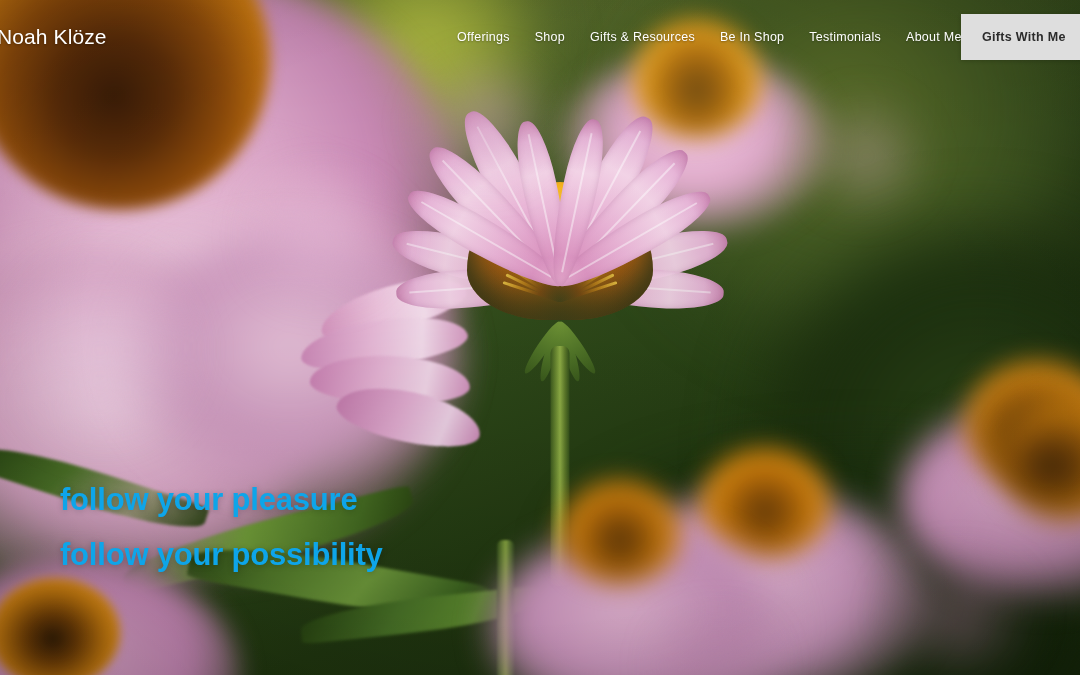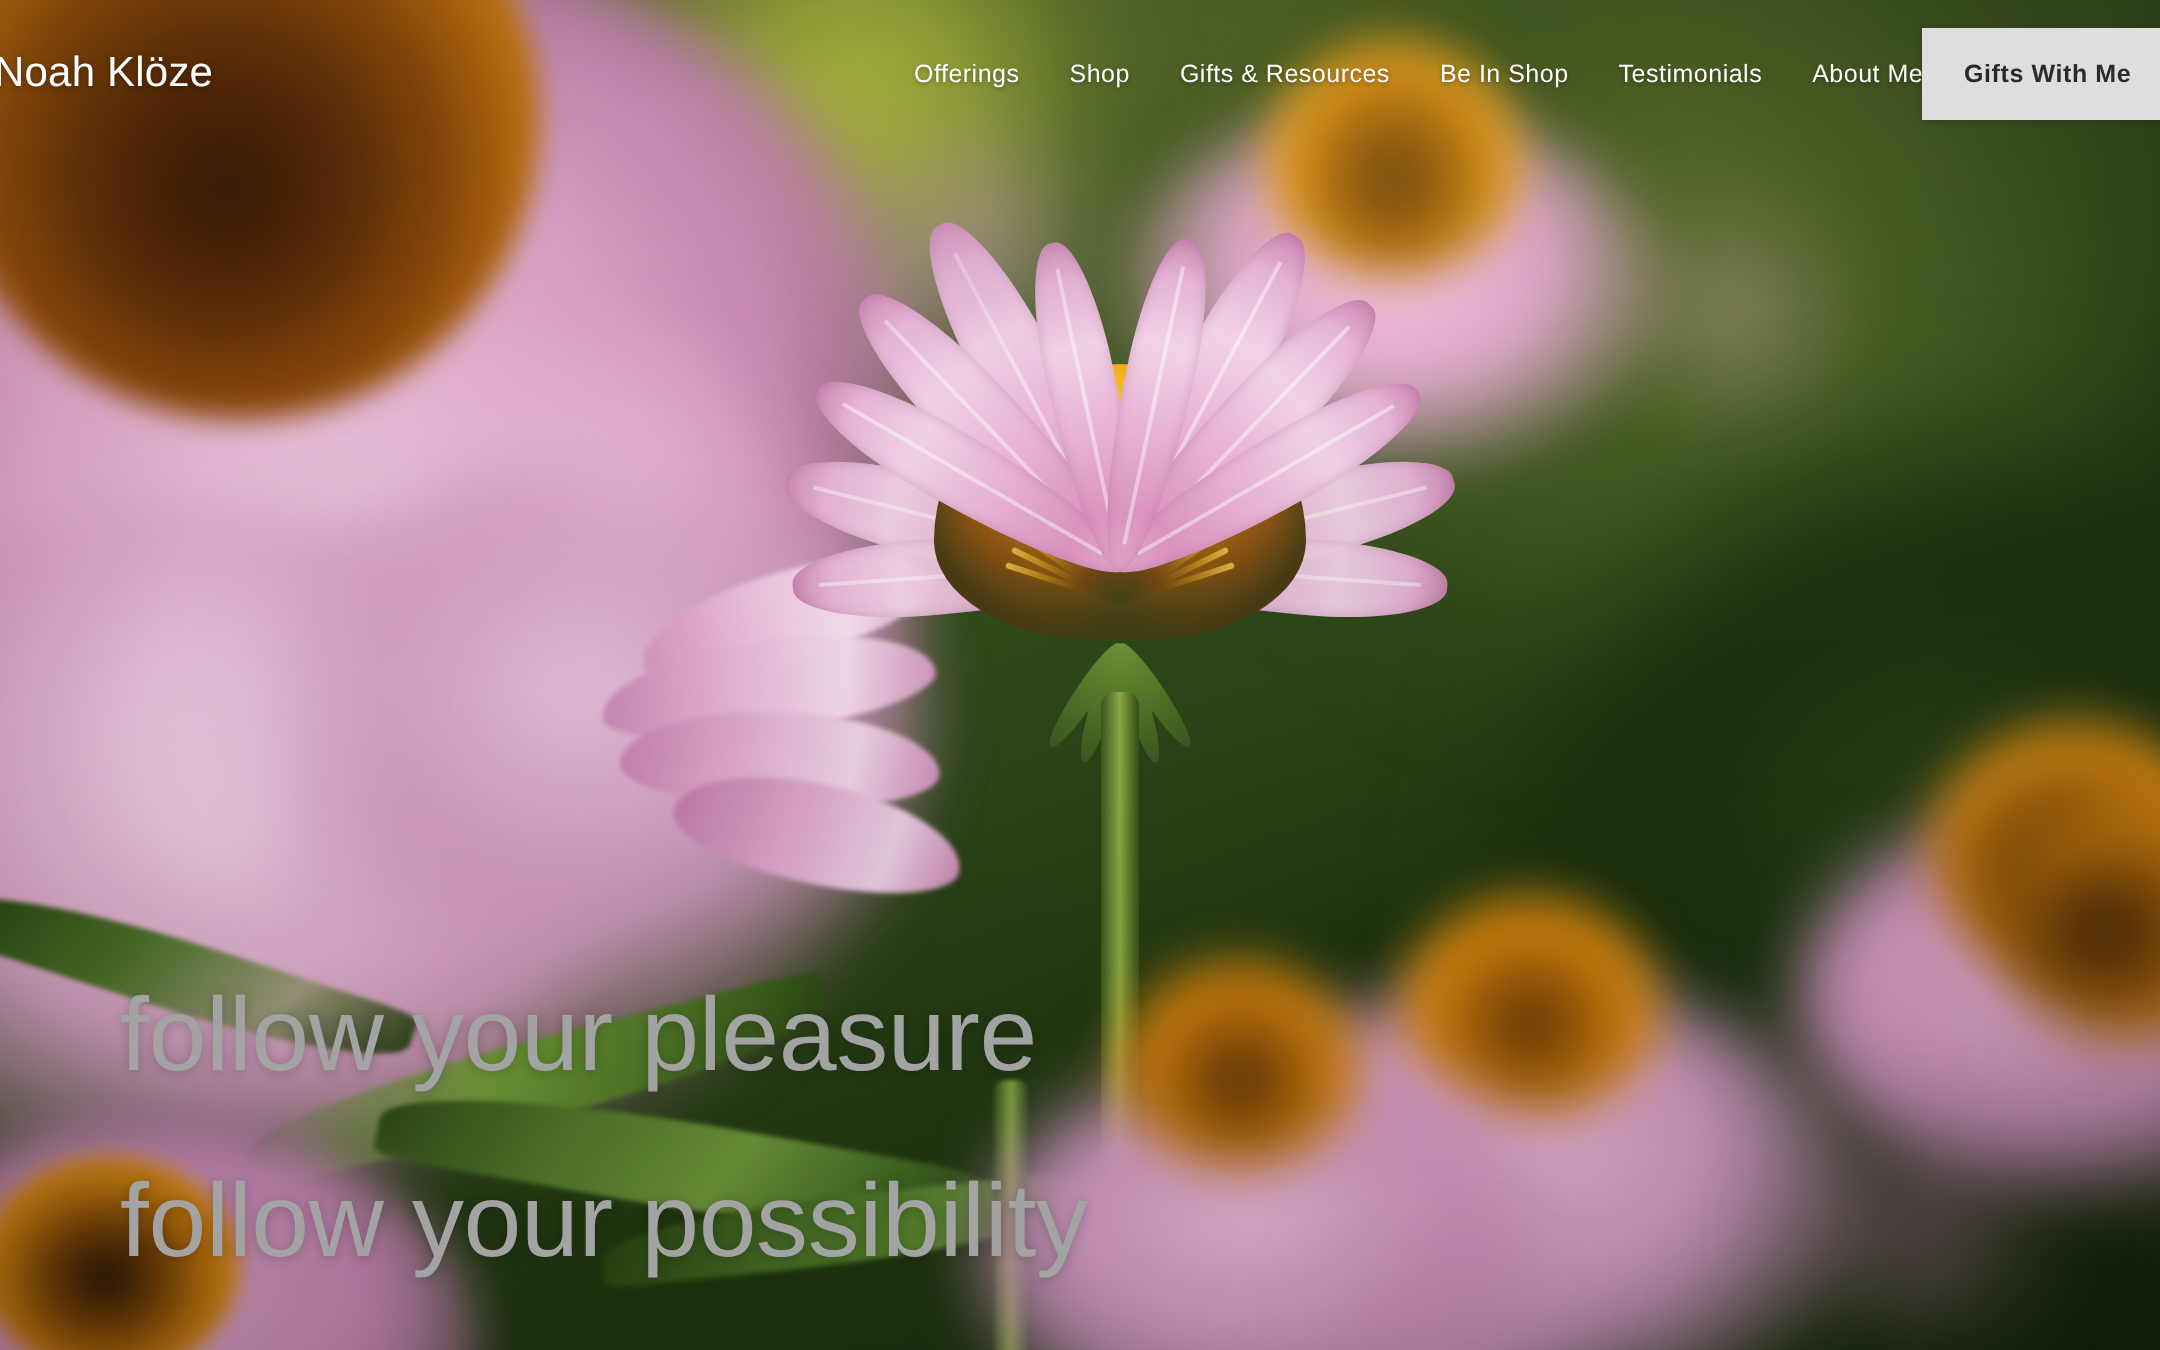--- a/index.html
+++ b/index.html
@@ -229,23 +229,23 @@
     line-height:1;
     white-space:nowrap;
   }
 
   
   .hero-copy {
     position:absolute; left:60px; top:472px;
     z-index:30;
   }
   .hero-line {
-    color:#a3a3a3;
-    font-size:52px;
-    font-weight:400;
+    color:#0ea5e9;
+    font-size:31px;
+    font-weight:700;
     line-height:1.78;
     letter-spacing:-.2px;
     white-space:nowrap;
     text-shadow:0 1px 6px rgba(0,0,0,.22);
   }
 </style>
 </head>
 <body>
 
 <div class="page">

